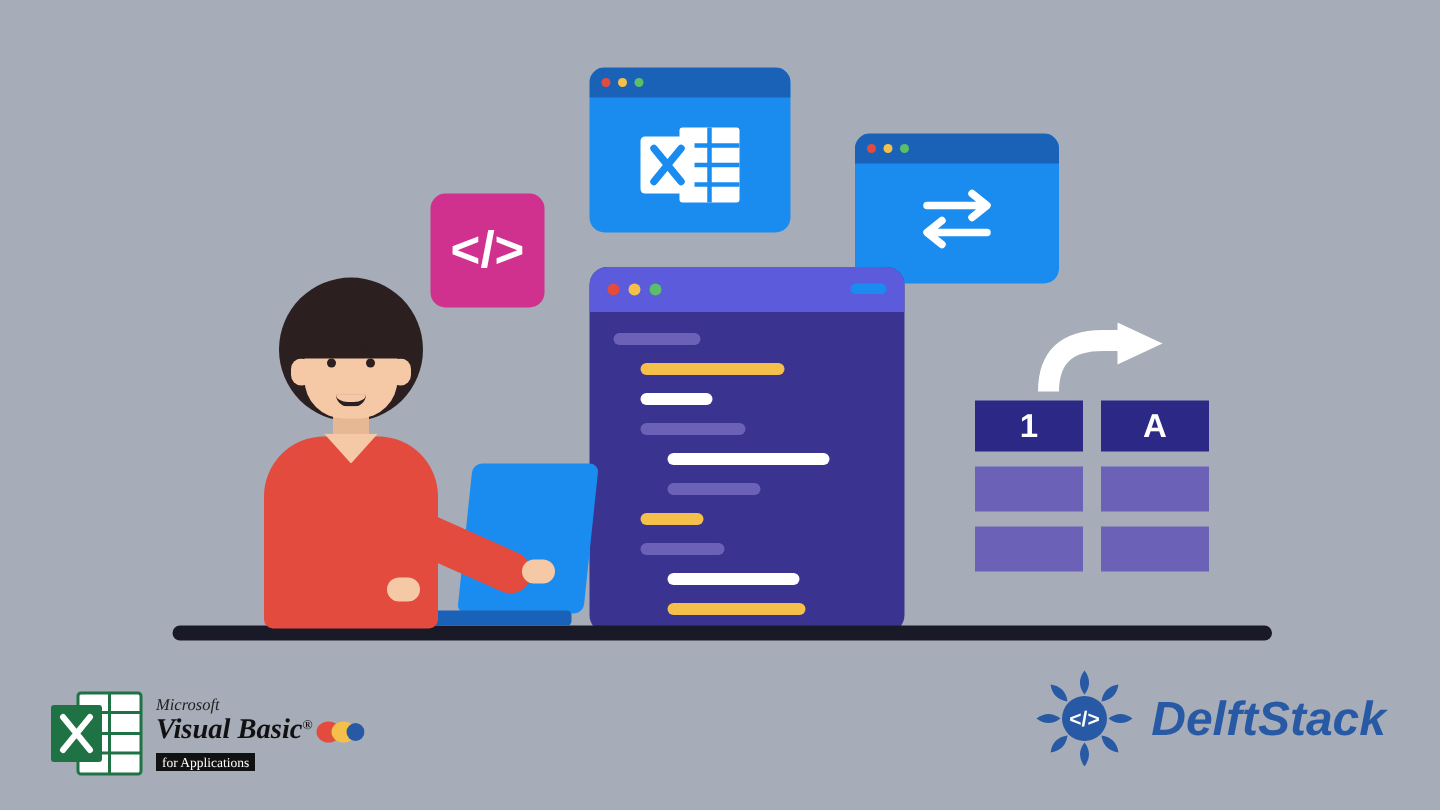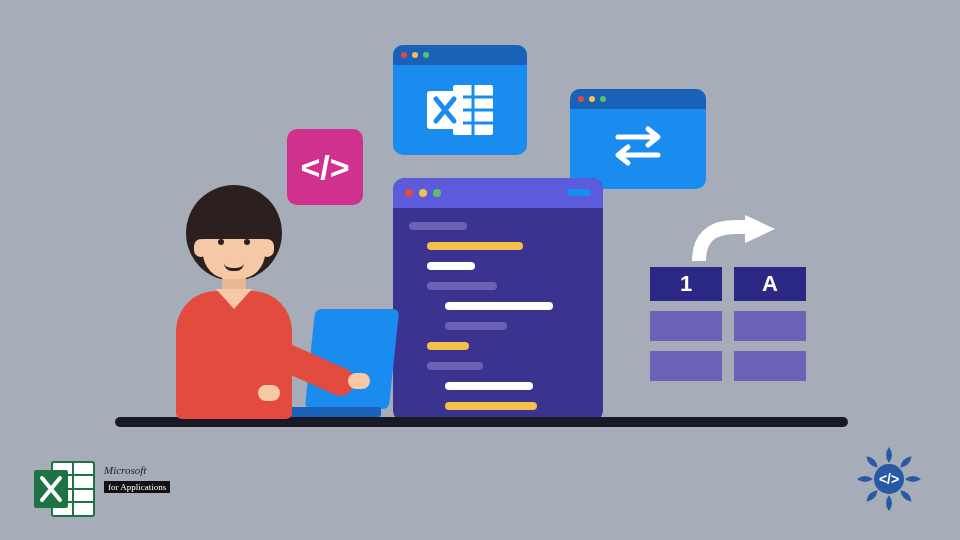--- a/index.html
+++ b/index.html
@@ -411,35 +411,44 @@
     <line x1="41" y1="4" x2="41" y2="58" stroke="#1f7244" stroke-width="2"></line>
     <line x1="20" y1="17" x2="62" y2="17" stroke="#1f7244" stroke-width="2"></line>
     <line x1="20" y1="31" x2="62" y2="31" stroke="#1f7244" stroke-width="2"></line>
     <line x1="20" y1="44" x2="62" y2="44" stroke="#1f7244" stroke-width="2"></line>
     <rect x="2" y="12" width="34" height="38" fill="#1f7244" rx="2"></rect>
     <path d="M 10 20 L 19 31 L 10 42 M 28 20 L 19 31 L 28 42" stroke="#fff" stroke-width="4" fill="none" stroke-linecap="round"></path>
   </svg>
 
   <div class="logo-vba">
     <div class="vba-ms">Microsoft</div>
+    <div>
+      <span class="vba-vb">Visual Basic</span><span class="vba-tm">®</span>
+      <svg width="34" height="18" style="vertical-align:middle;margin-left:-4px" viewBox="0 0 34 18">
+        <ellipse cx="10" cy="9" rx="8" ry="7" fill="#e34b3e"></ellipse>
+        <ellipse cx="20" cy="9" rx="8" ry="7" fill="#f5c04a"></ellipse>
+        <ellipse cx="28" cy="9" rx="6" ry="6" fill="#2859a5"></ellipse>
+      </svg>
+    </div>
     <div class="vba-fa">for Applications</div>
   </div>
 
   <div class="delftstack">
     <svg class="ds-logo" viewBox="0 0 70 70">
       <g transform="translate(35,35)">
         <g fill="#2859a5">
           <path d="M 0 -32 Q 6 -24 0 -16 Q -6 -24 0 -32" transform="rotate(0)"></path>
           <path d="M 0 -32 Q 6 -24 0 -16 Q -6 -24 0 -32" transform="rotate(45)"></path>
           <path d="M 0 -32 Q 6 -24 0 -16 Q -6 -24 0 -32" transform="rotate(90)"></path>
           <path d="M 0 -32 Q 6 -24 0 -16 Q -6 -24 0 -32" transform="rotate(135)"></path>
           <path d="M 0 -32 Q 6 -24 0 -16 Q -6 -24 0 -32" transform="rotate(180)"></path>
           <path d="M 0 -32 Q 6 -24 0 -16 Q -6 -24 0 -32" transform="rotate(225)"></path>
           <path d="M 0 -32 Q 6 -24 0 -16 Q -6 -24 0 -32" transform="rotate(270)"></path>
           <path d="M 0 -32 Q 6 -24 0 -16 Q -6 -24 0 -32" transform="rotate(315)"></path>
         </g>
         <circle r="15" fill="#2859a5"></circle>
         <text x="0" y="5" text-anchor="middle" fill="#fff" font-size="14" font-weight="bold">&lt;/&gt;</text>
       </g>
     </svg>
+    <span class="ds-text">DelftStack</span>
   </div>
 
 </div>
 
 </body></html>

